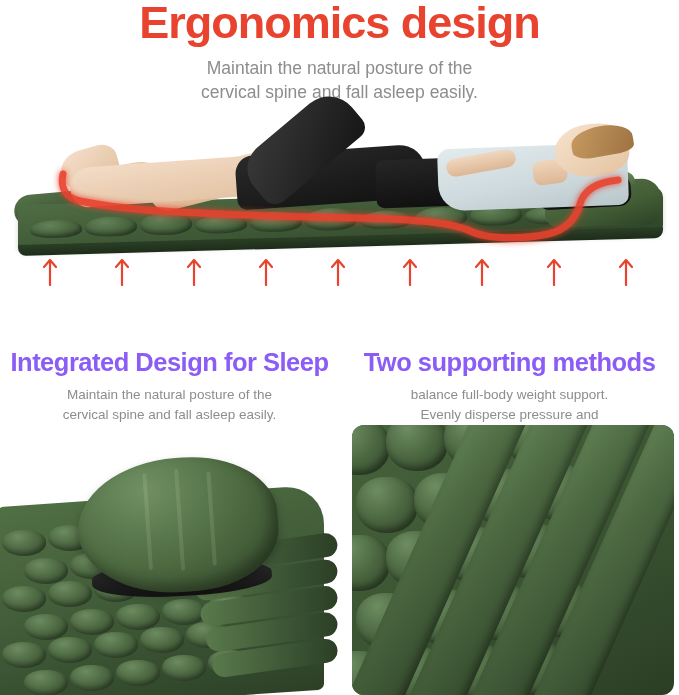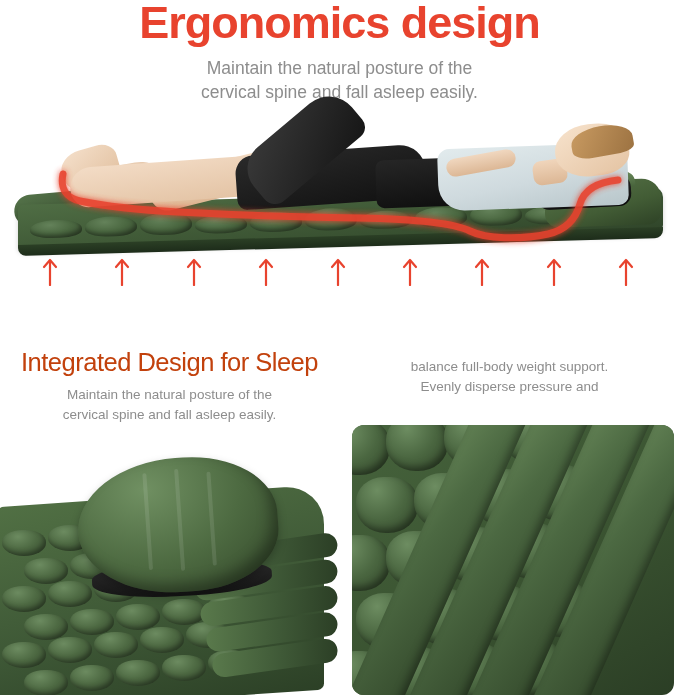--- a/index.html
+++ b/index.html
@@ -158,22 +158,22 @@
 
   
   .arrow-row { position:absolute; top:256px; left:0; width:679px; height:36px; }
   .arrow { position:absolute; top:0; width:16px; height:30px; }
 
   
   .sec { position:absolute; width:339px; }
   .sec-left  { left:0;   top:348px; }
   .sec-right { left:340px; top:348px; }
   .sec-title {
-    text-align:center; font-size:25.5px; font-weight:normal;
-    color:#c2410c; letter-spacing:-.5px; line-height:1.1;
+    text-align:center; font-size:25.5px; font-weight:bold;
+    color:#8b5cf6; letter-spacing:-.5px; line-height:1.1;
   }
   .sec-sub {
     text-align:center; font-size:13.5px; color:#8d8d8d;
     line-height:1.45; margin-top:9px;
   }
   .sec-sub span { display:block; }
 
   
   .prod-left { position:absolute; left:0; top:434px; width:339px; height:261px; overflow:hidden; }
   .pl-pad{
@@ -383,20 +383,21 @@
     <div class="pl-pillow-base"></div>
     <div class="pl-pillow">
       <div class="pl-pillow-seam" style="left:34%;top:10%;width:4px;height:72%;"></div>
       <div class="pl-pillow-seam" style="left:50%;top:8%;width:4px;height:76%;"></div>
       <div class="pl-pillow-seam" style="left:66%;top:12%;width:4px;height:70%;"></div>
     </div>
 
   </div>
 
   <div class="sec sec-right">
+    <div class="sec-title">Two supporting methods</div>
     <div class="sec-sub">
       <span>balance full-body weight support.</span>
       <span>Evenly disperse pressure and</span>
     </div>
   </div>
 
   <div class="prod-right">
     <div id="tx-cells">
         <div class="tx-cell" style="left: -24px; top: -6px; width: 62px; height: 56px;"></div>
         <div class="tx-cell" style="left: 34px; top: -10px; width: 62px; height: 56px;"></div>

